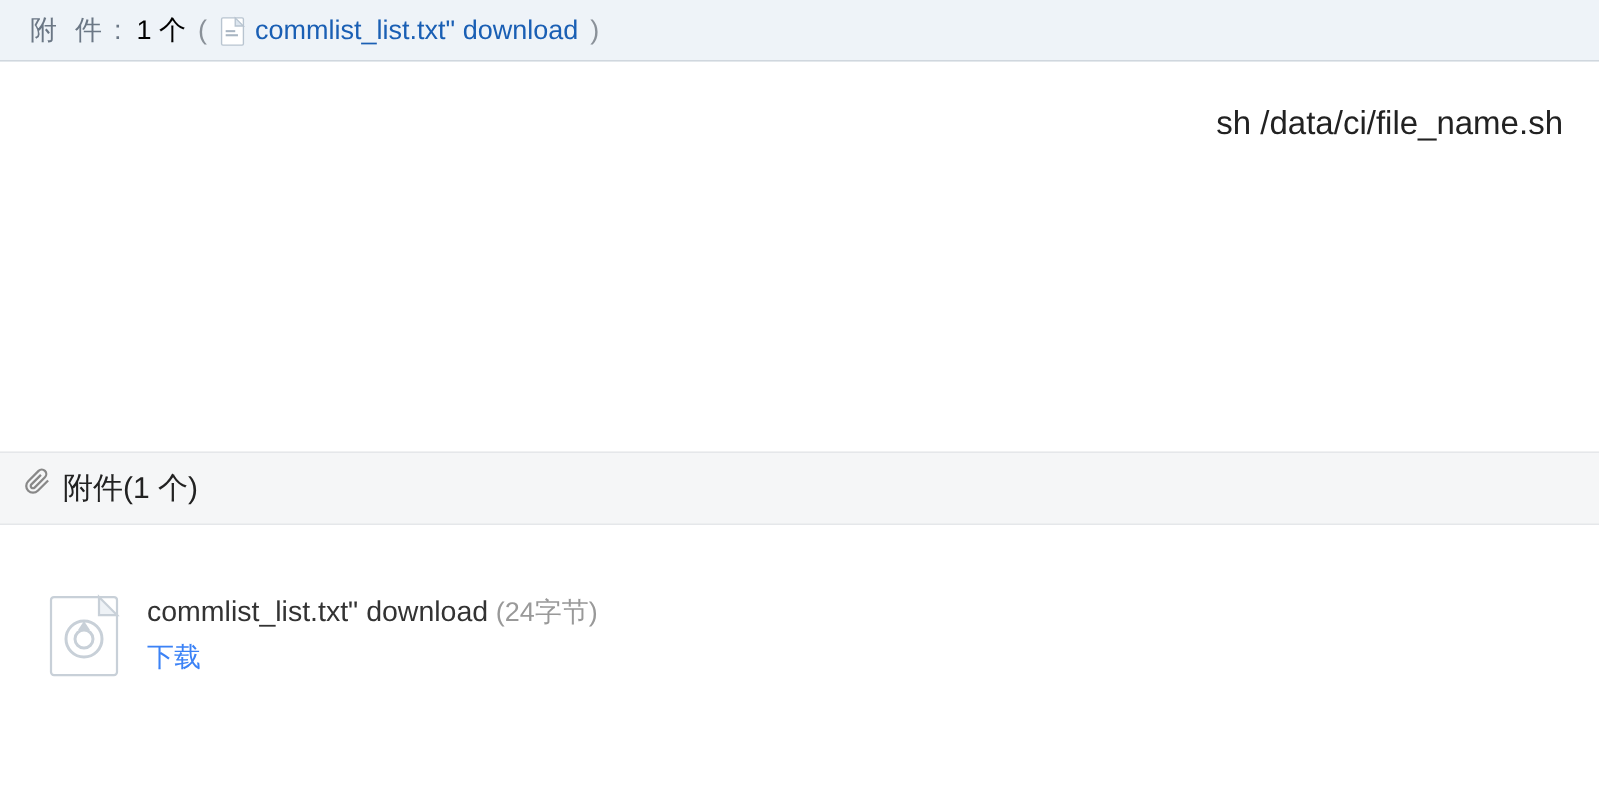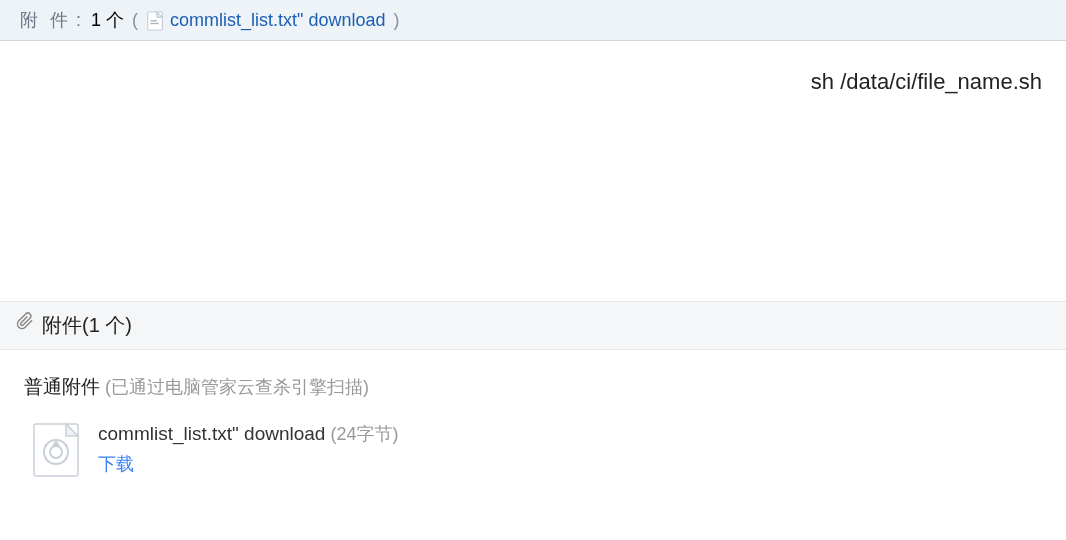--- a/index.html
+++ b/index.html
@@ -156,24 +156,20 @@
       <svg class="paperclip" viewBox="0 0 24 24" fill="none" stroke="currentColor" stroke-width="2">
         <path d="M21.44 11.05l-9.19 9.19a6 6 0 0 1-8.49-8.49l9.19-9.19a4 4 0 0 1 5.66 5.66l-9.2 9.19a2 2 0 0 1-2.83-2.83l8.49-8.48"></path>
       </svg>
     </span>
     <span class="section-title">
       <span>附件</span><span>(1 个)</span>
     </span>
   </div>
 
   <div class="section-body">
-    <div>
-      <span class="category-label">普通附件</span>
-      <span class="category-note">(已通过电脑管家云查杀引擎扫描)</span>
-    </div>
 
     <div class="attachment-item">
       <span>
         <svg class="file-icon-large" viewBox="0 0 48 56">
           <rect x="2" y="2" width="44" height="52" rx="2" fill="#fff" stroke="#c8d0d8" stroke-width="1.5"></rect>
           <path d="M34 2 L46 14 L34 14 Z" fill="#eef2f6" stroke="#c8d0d8" stroke-width="1.5"></path>
           <circle cx="24" cy="30" r="12" fill="none" stroke="#c8d0d8" stroke-width="2"></circle>
           <circle cx="24" cy="30" r="6" fill="none" stroke="#c8d0d8" stroke-width="2"></circle>
           <path d="M24 18 L28 24 L20 24 Z" fill="#c8d0d8"></path>
         </svg>

